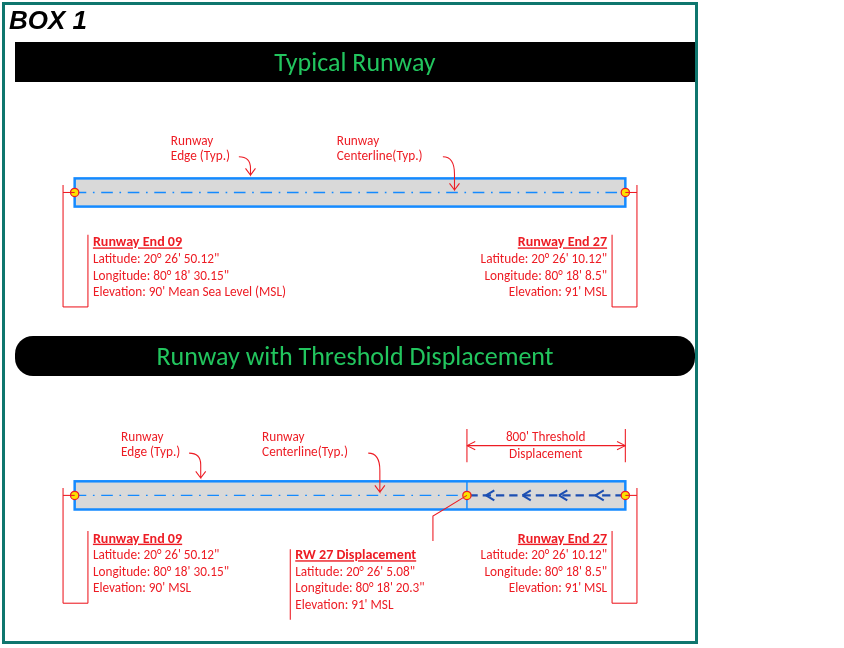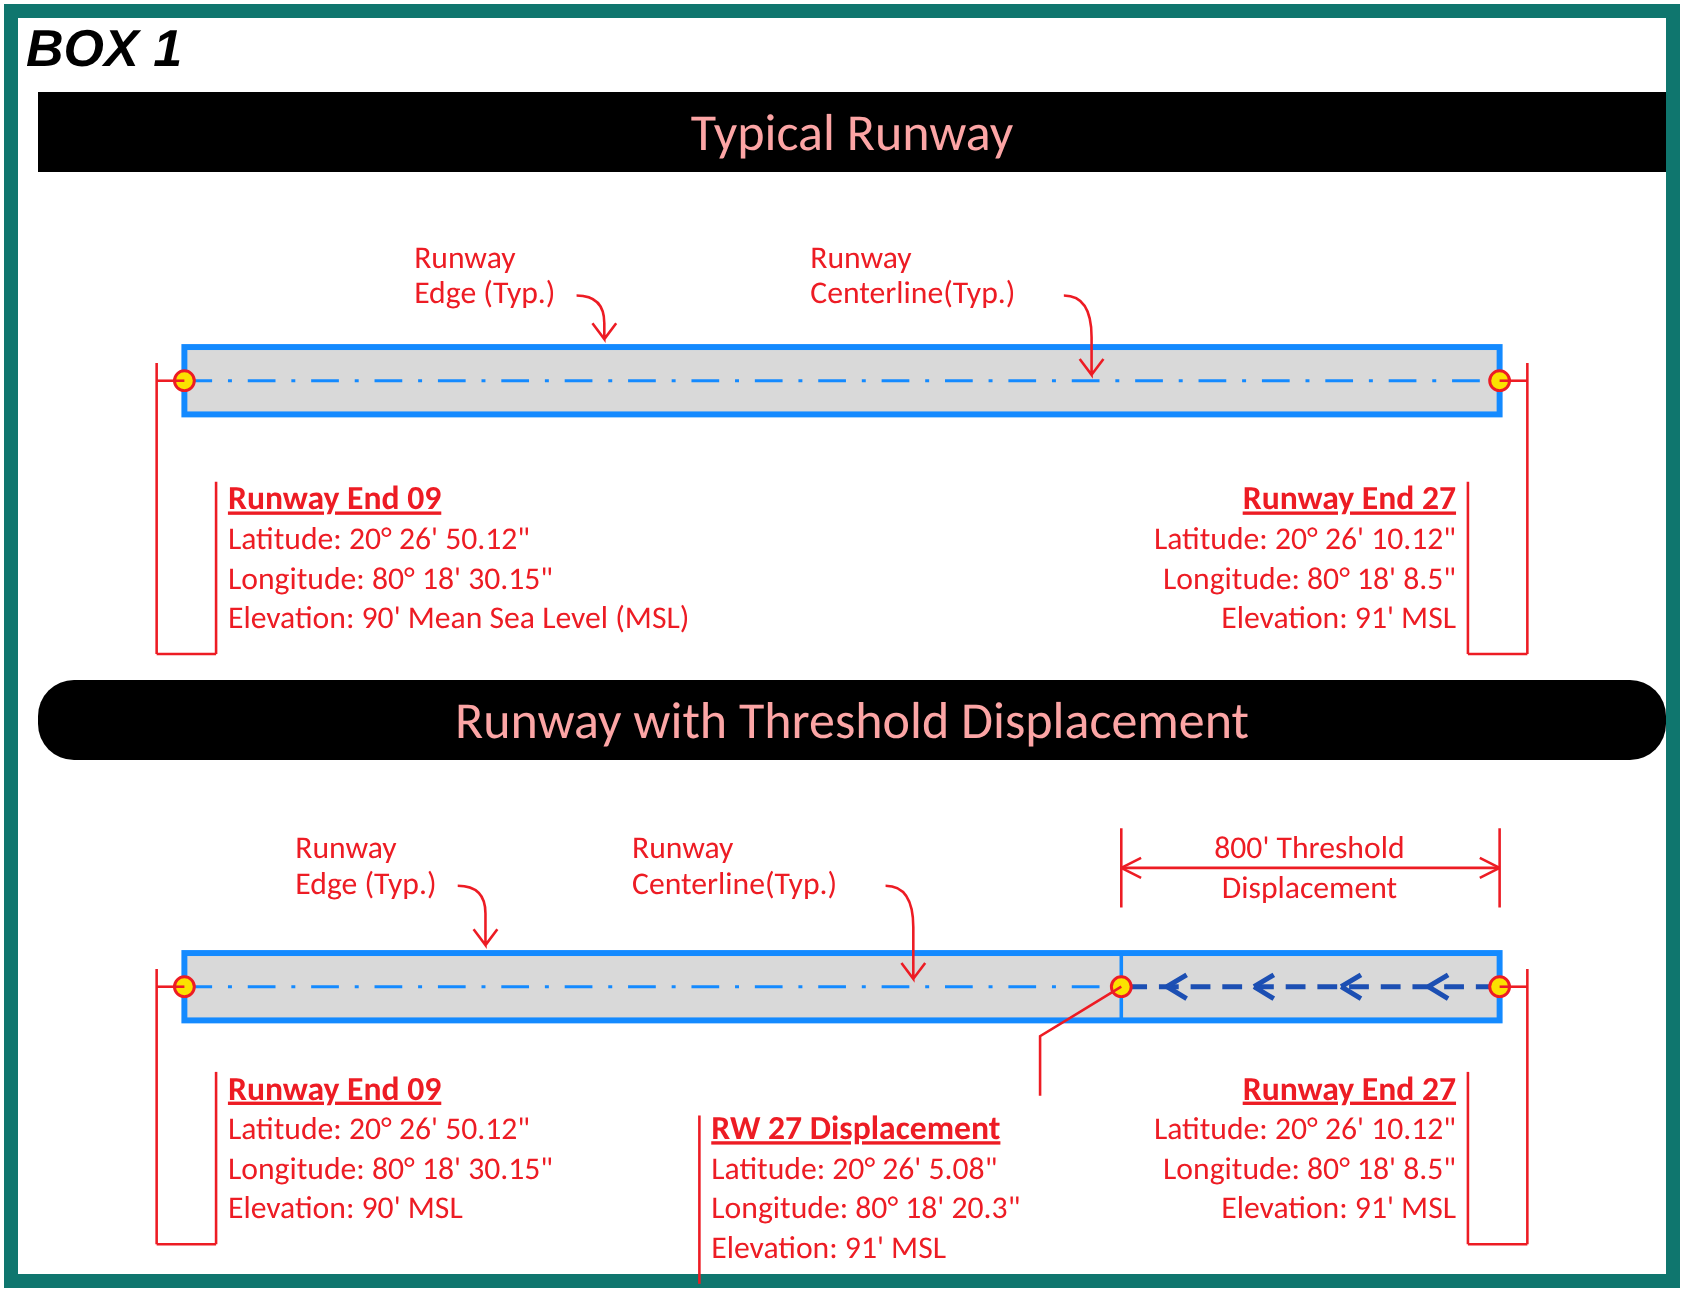--- a/index.html
+++ b/index.html
@@ -1,19 +1,19 @@
 <!DOCTYPE html>
 <html><head>
 <meta charset="utf-8">
 <style>
   * { box-sizing: border-box; margin: 0; padding: 0; }
   body { font-family: Calibri, Arial, sans-serif; background: #fff; width: 844px; height: 648px; position: relative; }
-  .outer { border: 7px solid #0f766e; width: 838px; height: 642px; margin: 2px; position: relative; background: #fff; }
+  .outer { border: 3px solid #0f766e; width: 696px; height: 642px; margin: 2px; position: relative; background: #fff; }
   .box-label { position: absolute; top: 0px; left: 4px; font-weight: bold; font-size: 26px; font-style: italic; font-family: Arial, sans-serif; }
-  .title-bar { background: #000; color: #fca5a5; text-align: center; font-size: 26px; padding: 4px 0; font-family: Calibri, Arial, sans-serif; margin-left: 10px; }
+  .title-bar { background: #000; color: #22c55e; text-align: center; font-size: 26px; padding: 4px 0; font-family: Calibri, Arial, sans-serif; margin-left: 10px; }
   .title1 { position: absolute; top: 37px; left: 0; right: 0; }
   .title2 { position: absolute; top: 331px; left: 0; right: 0; border-radius: 18px; }
   .section { position: absolute; left: 0; right: 0; margin-top: 16px; }
   .sec1 { top: 78px; height: 250px; }
   .sec2 { top: 373px; height: 265px; }
   svg { width: 100%; height: 100%; }
   .runway { fill: #d9d9d9; stroke: #148aff; stroke-width: 3; }
   .end-dot { fill: #fbe200; stroke: #ed1c24; stroke-width: 1.5; }
   .red { fill: #ed1c24; font-size: 16px; font-family: Calibri, Arial, sans-serif; }
   .red-line { stroke: #ed1c24; stroke-width: 1.3; fill: none; }

